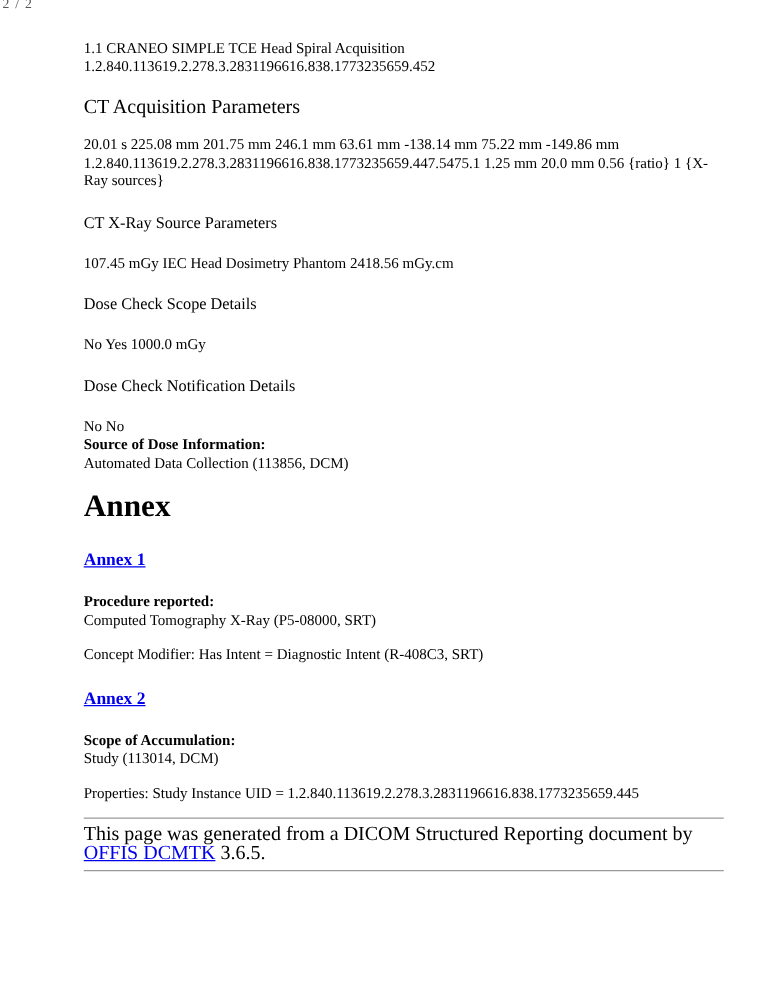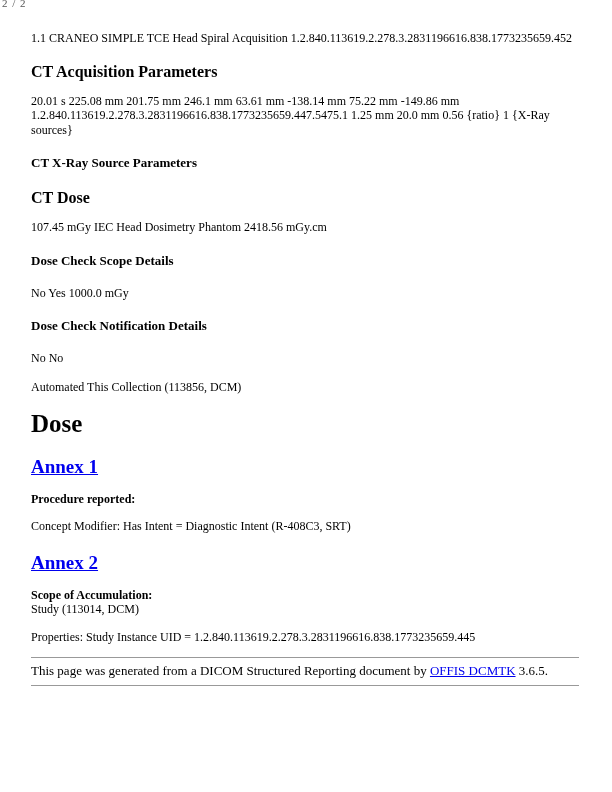--- a/index.html
+++ b/index.html
@@ -15,108 +15,109 @@
   .page-indicator {
     position: absolute;
     top: -3px;
     left: 2px;
     font-size: 11px;
     color: #555555;
     letter-spacing: 1px;
   }
   .content {
     padding: 0 33px 0 31px;
+    margin-left: 36px;
   }
   .para {
     margin: 13px 0;
     font-size: 12px;
     line-height: 14.5px;
   }
   .first-para { margin-top: 31px; }
   .h-lg {
     font-size: 25px;
     line-height: 29px;
     font-weight: bold;
     margin: 14px 0 17px;
   }
   .h-link {
-    font-size: 19px;
+    font-size: 14px;
     line-height: 23px;
     font-weight: bold;
     margin: 17px 0 14px;
   }
   .h-md {
     font-size: 16px;
     line-height: 19px;
-    font-weight: bold;
+    font-weight: normal;
     margin: 16px 0 10px;
   }
   .h-sm {
     font-size: 13px;
     line-height: 16px;
-    font-weight: bold;
+    font-weight: normal;
     margin: 18px 0 17px;
   }
   a.doc-link {
     color: #0000ee;
     text-decoration: underline;
   }
   .h-link a.doc-link { font-weight: bold; }
   .rule {
     border: none;
     border-top: 1px solid #999999;
     margin: 13px 0 6px;
   }
   .rule-bottom {
     border: none;
     border-top: 1px solid #999999;
     margin: 6px 0 0;
   }
   .footer-para {
     margin: 6px 0;
-    font-size: 13px;
+    font-size: 16px;
     line-height: 14.5px;
   }
   strong { font-weight: bold; }
 </style>
 </head>
 <body>
 
 <div class="page">
   <div class="page-indicator">2 / 2</div>
 
   <div class="content">
 
     <p class="para first-para">1.1 CRANEO SIMPLE TCE Head Spiral Acquisition 1.2.840.113619.2.278.3.2831196616.838.1773235659.452</p>
 
     <div class="h-md">CT Acquisition Parameters</div>
     <p class="para">20.01 s 225.08 mm 201.75 mm 246.1 mm 63.61 mm -138.14 mm 75.22 mm -149.86 mm 1.2.840.113619.2.278.3.2831196616.838.1773235659.447.5475.1 1.25 mm 20.0 mm 0.56 {ratio} 1 {X-Ray sources}</p>
 
     <div class="h-sm">CT X-Ray Source Parameters</div>
 
-    <div class="h-md">CT Dose</div>
     <p class="para">107.45 mGy IEC Head Dosimetry Phantom 2418.56 mGy.cm</p>
 
     <div class="h-sm">Dose Check Scope Details</div>
     <p class="para">No Yes 1000.0 mGy</p>
 
     <div class="h-sm">Dose Check Notification Details</div>
     <p class="para">
       <span>No No</span><br>
-      <br>
-      <span>Automated This Collection (113856, DCM)</span>
+      <strong>Source of Dose Information:</strong><br>
+      <span>Automated Data Collection (113856, DCM)</span>
     </p>
 
-    <div class="h-lg">Dose</div>
+    <div class="h-lg">Annex</div>
 
     <div class="h-link">
       <a href="#" class="doc-link">Annex 1</a>
     </div>
     <p class="para">
       <strong>Procedure reported:</strong><br>
+      <span>Computed Tomography X-Ray (P5-08000, SRT)</span>
     </p>
     <p class="para">Concept Modifier: Has Intent = Diagnostic Intent (R-408C3, SRT)</p>
 
     <div class="h-link">
       <a href="#" class="doc-link">Annex 2</a>
     </div>
     <p class="para">
       <strong>Scope of Accumulation:</strong><br>
       <span>Study (113014, DCM)</span>
     </p>

